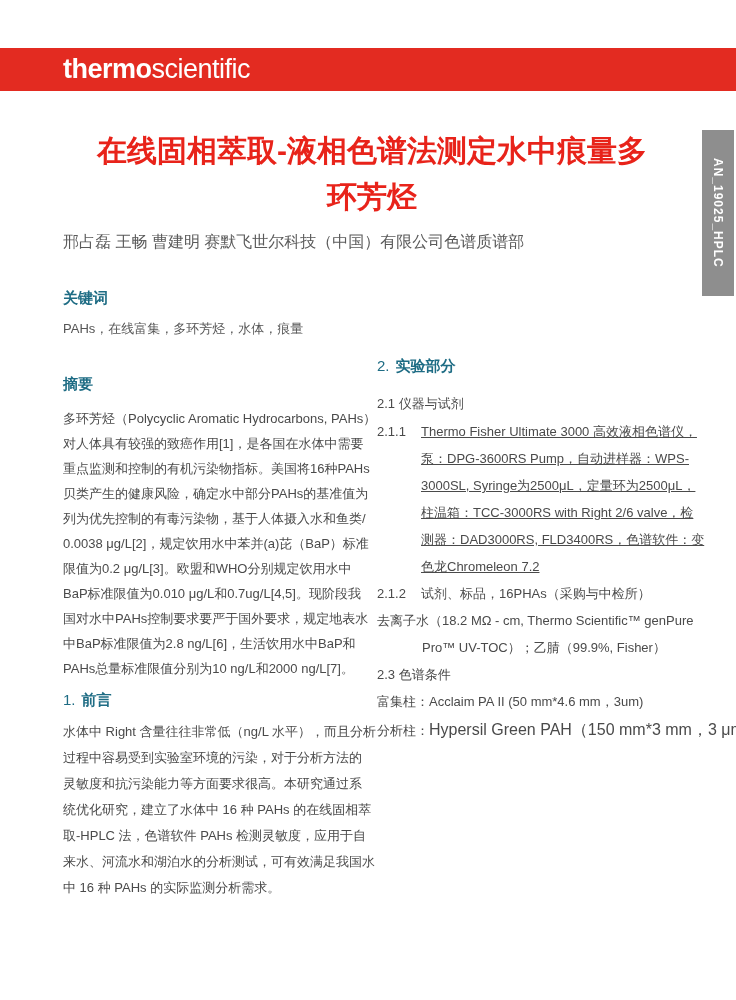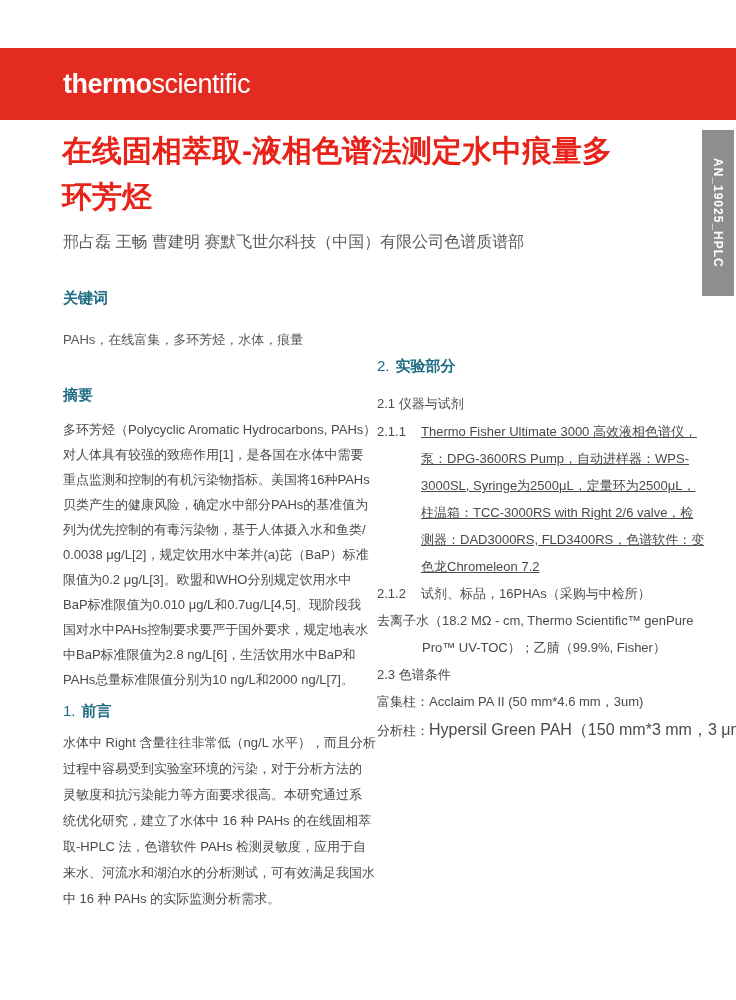--- a/index.html
+++ b/index.html
@@ -8,54 +8,54 @@
     position:relative;
     background:#ffffff;
     font-family:"Liberation Sans","DejaVu Sans",sans-serif;
     overflow:hidden;
     color:var(--body);
   }
   .line { white-space:nowrap; }
 
   
   .header-bar {
-    position:absolute; left:0; top:48px; width:736px; height:72px;
+    position:absolute; left:0; top:48px; width:736px; height:43px;
     background:var(--brand_red);
     display:flex; align-items:center;
   }
   .logo { margin-left:63px; color:#ffffff; font-size:27px; letter-spacing:-0.5px; }
   .logo .bold  { font-weight:700; }
   .logo .light { font-weight:400; }
 
   
   .side-tab {
     position:absolute; left:702px; top:130px; width:32px; height:166px;
     background:var(--tab_gray);
     display:flex; align-items:center; justify-content:center;
     writing-mode:vertical-rl;
     color:#ffffff; font-weight:700; font-size:12px; letter-spacing:1px;
   }
 
   
   .title {
     position:absolute; left:62px; top:128px; width:620px;
-    color:var(--title_red); font-size:30px; font-weight:700; line-height:46px;
+    color:var(--title_red); font-size:30px; font-weight:700; line-height:46px;text-align:center;
   }
   .authors {
     position:absolute; left:63px; top:232px; width:620px;
     color:var(--authors); font-size:16px; white-space:nowrap;
   }
 
   
   .teal-h { color:var(--teal); font-weight:700; font-size:15px; line-height:19px; }
   .teal-h .h-num { font-weight:400; margin-right:6px; }
 
   
   .col-left  { position:absolute; left:63px;  top:288px; width:302px; }
-  .kw-text   { margin-top:24px; font-size:13px; color:var(--keyword_text); }
+  .kw-text   { margin-top:13px; font-size:13px; color:var(--keyword_text); }
   .abs-head  { margin-top:36px; }
   .abs-para  { margin-top:13px; font-size:13px; color:var(--body); }
   .abs-para .line { line-height:25px; }
   .intro-head{ margin-top:9px; }
   .intro-para{ margin-top:10px; font-size:13px; color:var(--body); }
   .intro-para .line { line-height:26px; }
 
   
   .col-right { position:absolute; left:377px; top:356px; width:340px; font-size:13px; }
   .s21   { margin-top:20px; color:var(--body); line-height:17px; }

